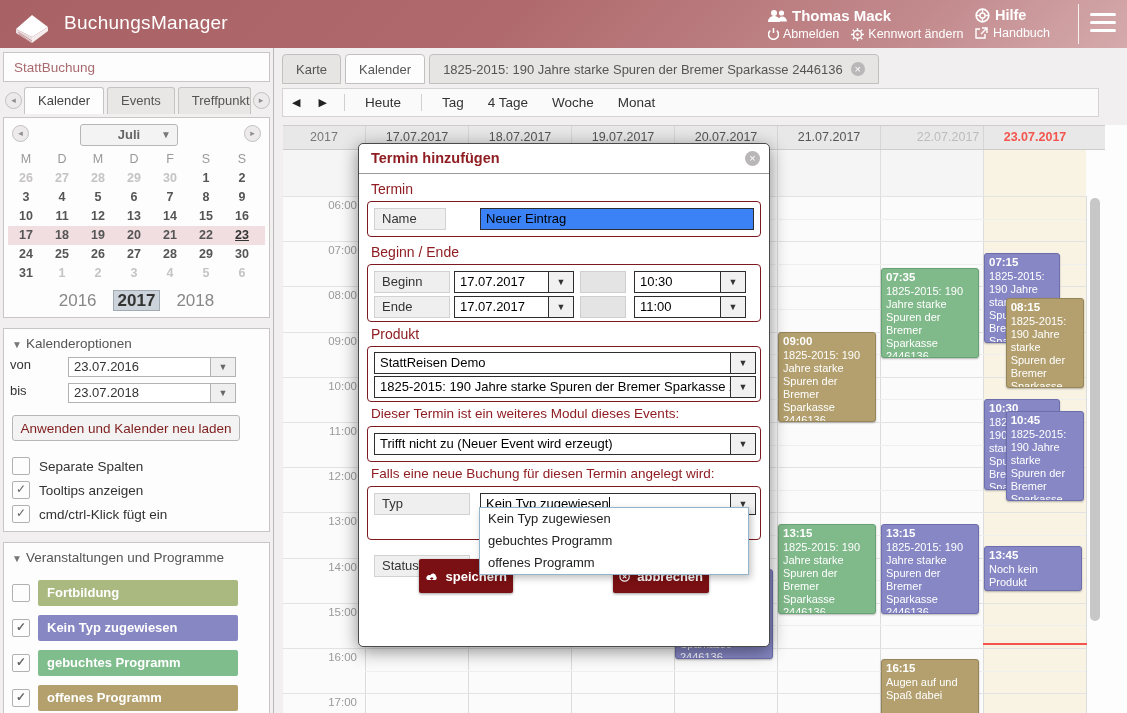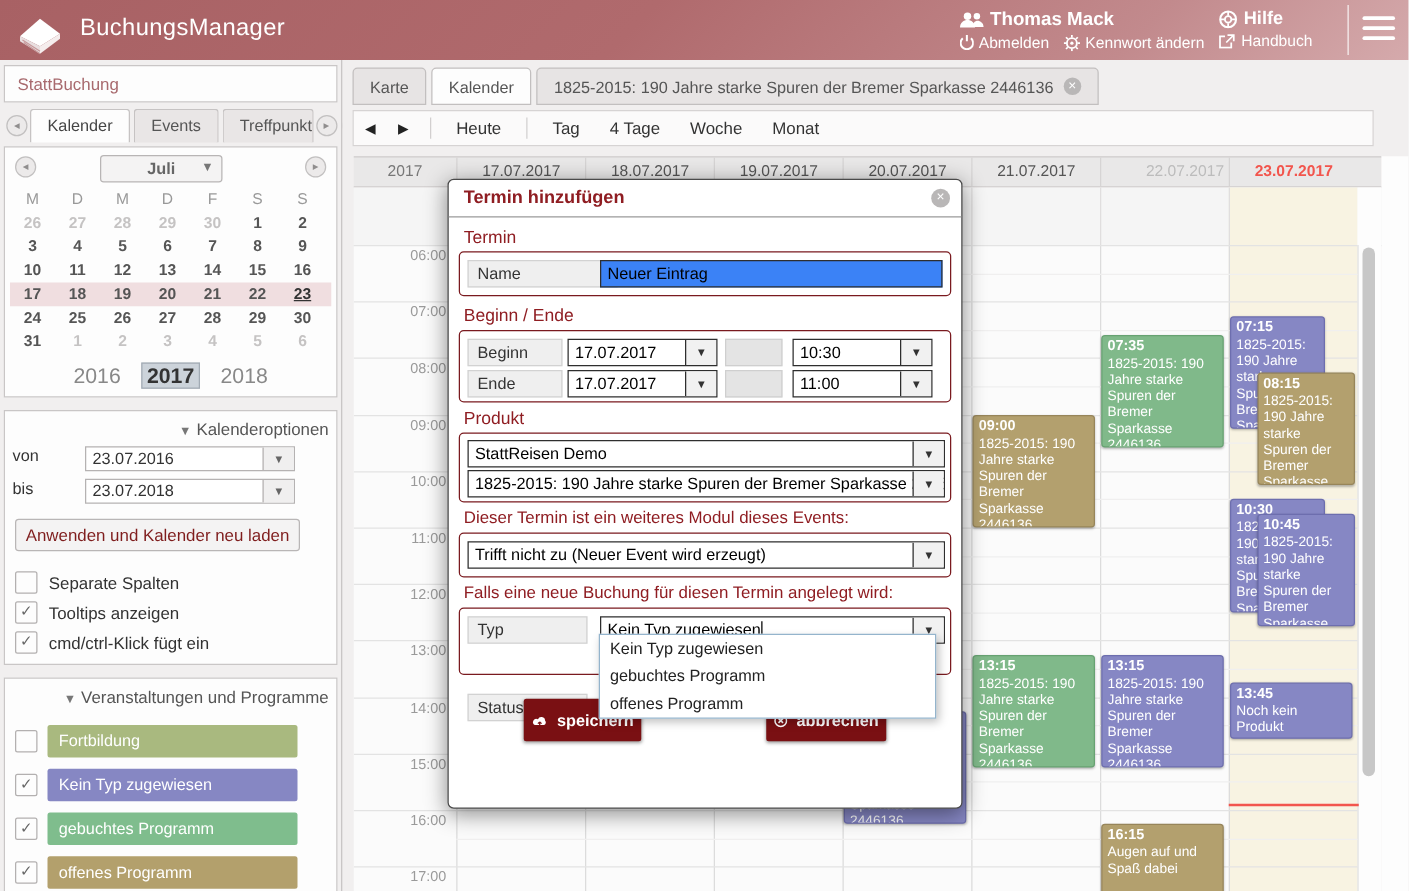--- a/index.html
+++ b/index.html
@@ -42,31 +42,31 @@
   .mc-row.hl{background:#f0dee0;}
   .mc-cell{width:36px;text-align:center;font-size:12.5px;font-weight:bold;color:#555;line-height:19px;cursor:pointer;}
   .mc-cell.wd{color:#999;font-weight:normal;cursor:default;}
   .mc-cell.muted{color:#c5c3c3;}
   .mc-cell.sel{color:#333;text-decoration:underline;}
   .mc-years{margin-top:8px;text-align:center;font-size:17px;color:#888;}
   .mc-years span{margin:0 8px;cursor:pointer;}
   .mc-years .ysel{color:#333;font-weight:bold;background:#ccd3da;border:1px solid #a2abb4;padding:0 4px;}
   
   .sb-section{padding:4px 6px 8px 6px;margin-bottom:10px;}
-  .sb-sec-head{font-size:13.5px;color:#555;padding:3px 0 6px 2px;cursor:pointer;text-align:right;}
+  .sb-sec-head{font-size:13.5px;color:#555;padding:3px 0 6px 2px;cursor:pointer;}
   .sb-sec-head .tri{font-size:10px;color:#777;margin-right:4px;}
   .opt-row{display:flex;align-items:flex-start;height:24px;margin-bottom:2px;gap:32px;}
   .opt-row .lbl{font-size:13px;color:#333;width:26px;}
   .opt-select{position:relative;width:168px;height:20px;border:1px solid #b5b2b2;background:#fff;font-size:13px;color:#333;line-height:18px;padding-left:5px;box-sizing:border-box;cursor:pointer;}
   .opt-select .sel-arrow{position:absolute;right:0;top:0;bottom:0;width:24px;background:#f0efef;border-left:1px solid #b5b2b2;color:#666;font-size:9px;text-align:center;line-height:18px;}
   .apply-btn{margin:6px 0 10px 2px;width:228px;height:26px;background:#f4f3f3;border:1px solid #b9b6b6;border-radius:3px;color:#7f1d1d;font-size:13.5px;font-family:"Liberation Sans",sans-serif;cursor:pointer;}
   .cb-row{display:flex;align-items:center;margin:6px 0 0 2px;cursor:pointer;}
   .cb{width:16px;height:16px;border:1px solid #b3b0b0;background:#fdfdfd;border-radius:2px;margin-right:9px;font-size:12px;line-height:15px;text-align:center;color:#666;flex:0 0 auto;}
   .cb-label{font-size:13.5px;color:#333;}
-  .legend-row{display:flex;align-items:center;margin:9px 0 0 2px;}
+  .legend-row{display:flex;align-items:center;margin:9px 0 0 2px;font-weight:bold;}
   .legend-bar{width:200px;height:26px;border-radius:2px;color:#fff;font-size:13px;line-height:26px;padding-left:9px;box-sizing:border-box;white-space:nowrap;overflow:hidden;}
 
   
   .main{position:absolute;left:274px;top:48px;right:0;bottom:0;background:#f1efef;}
   .main-tabs{position:absolute;left:8px;top:6px;display:flex;gap:4px;}
   .m-tab{display:flex;align-items:center;gap:8px;border:1px solid #c2bfbf;border-radius:4px 4px 0 0;background:#e7e4e4;color:#555;font-size:13px;padding:0 13px;height:28px;cursor:pointer;white-space:nowrap;}
   .m-tab.active{background:#fdfdfd;}
   .tab-close{width:14px;height:14px;border-radius:50%;background:#b9b7b7;color:#fff;font-size:11px;line-height:14px;text-align:center;cursor:pointer;}
   .toolbar{position:absolute;left:8px;top:40px;right:28px;height:27px;background:#fbfafa;border:1px solid #d6d3d3;display:flex;align-items:center;font-size:13.5px;color:#333;}
   .toolbar .nav-arrow{padding:0 9px;font-size:11px;color:#222;cursor:pointer;}
@@ -491,21 +491,21 @@
   </div>
 
   <div class="modal">
     <div class="modal-title">
       <span class="t">Termin hinzufügen</span>
       <span class="modal-close">×</span>
     </div>
 
     <div class="sec-label" style="top:37px;">Termin</div>
     <div class="fieldset" style="top:57px;height:36px;">
-      <div class="f-label" style="left:6px;top:6px;width:120px;">Name</div>
+      <div class="f-label" style="left:6px;top:6px;width:72px;">Name</div>
       <div class="f-input" style="left:112px;top:6px;width:274px;">Neuer Eintrag</div>
     </div>
 
     <div class="sec-label" style="top:100px;">Beginn / Ende</div>
     <div class="fieldset" style="top:120px;height:58px;">
       <div class="f-label" style="left:6px;top:6px;width:76px;">Beginn</div>
       <div class="f-select" style="left:86px;top:6px;width:120px;">
         <span>17.07.2017</span>
         <span class="sel-arrow">▼</span>
       </div>

